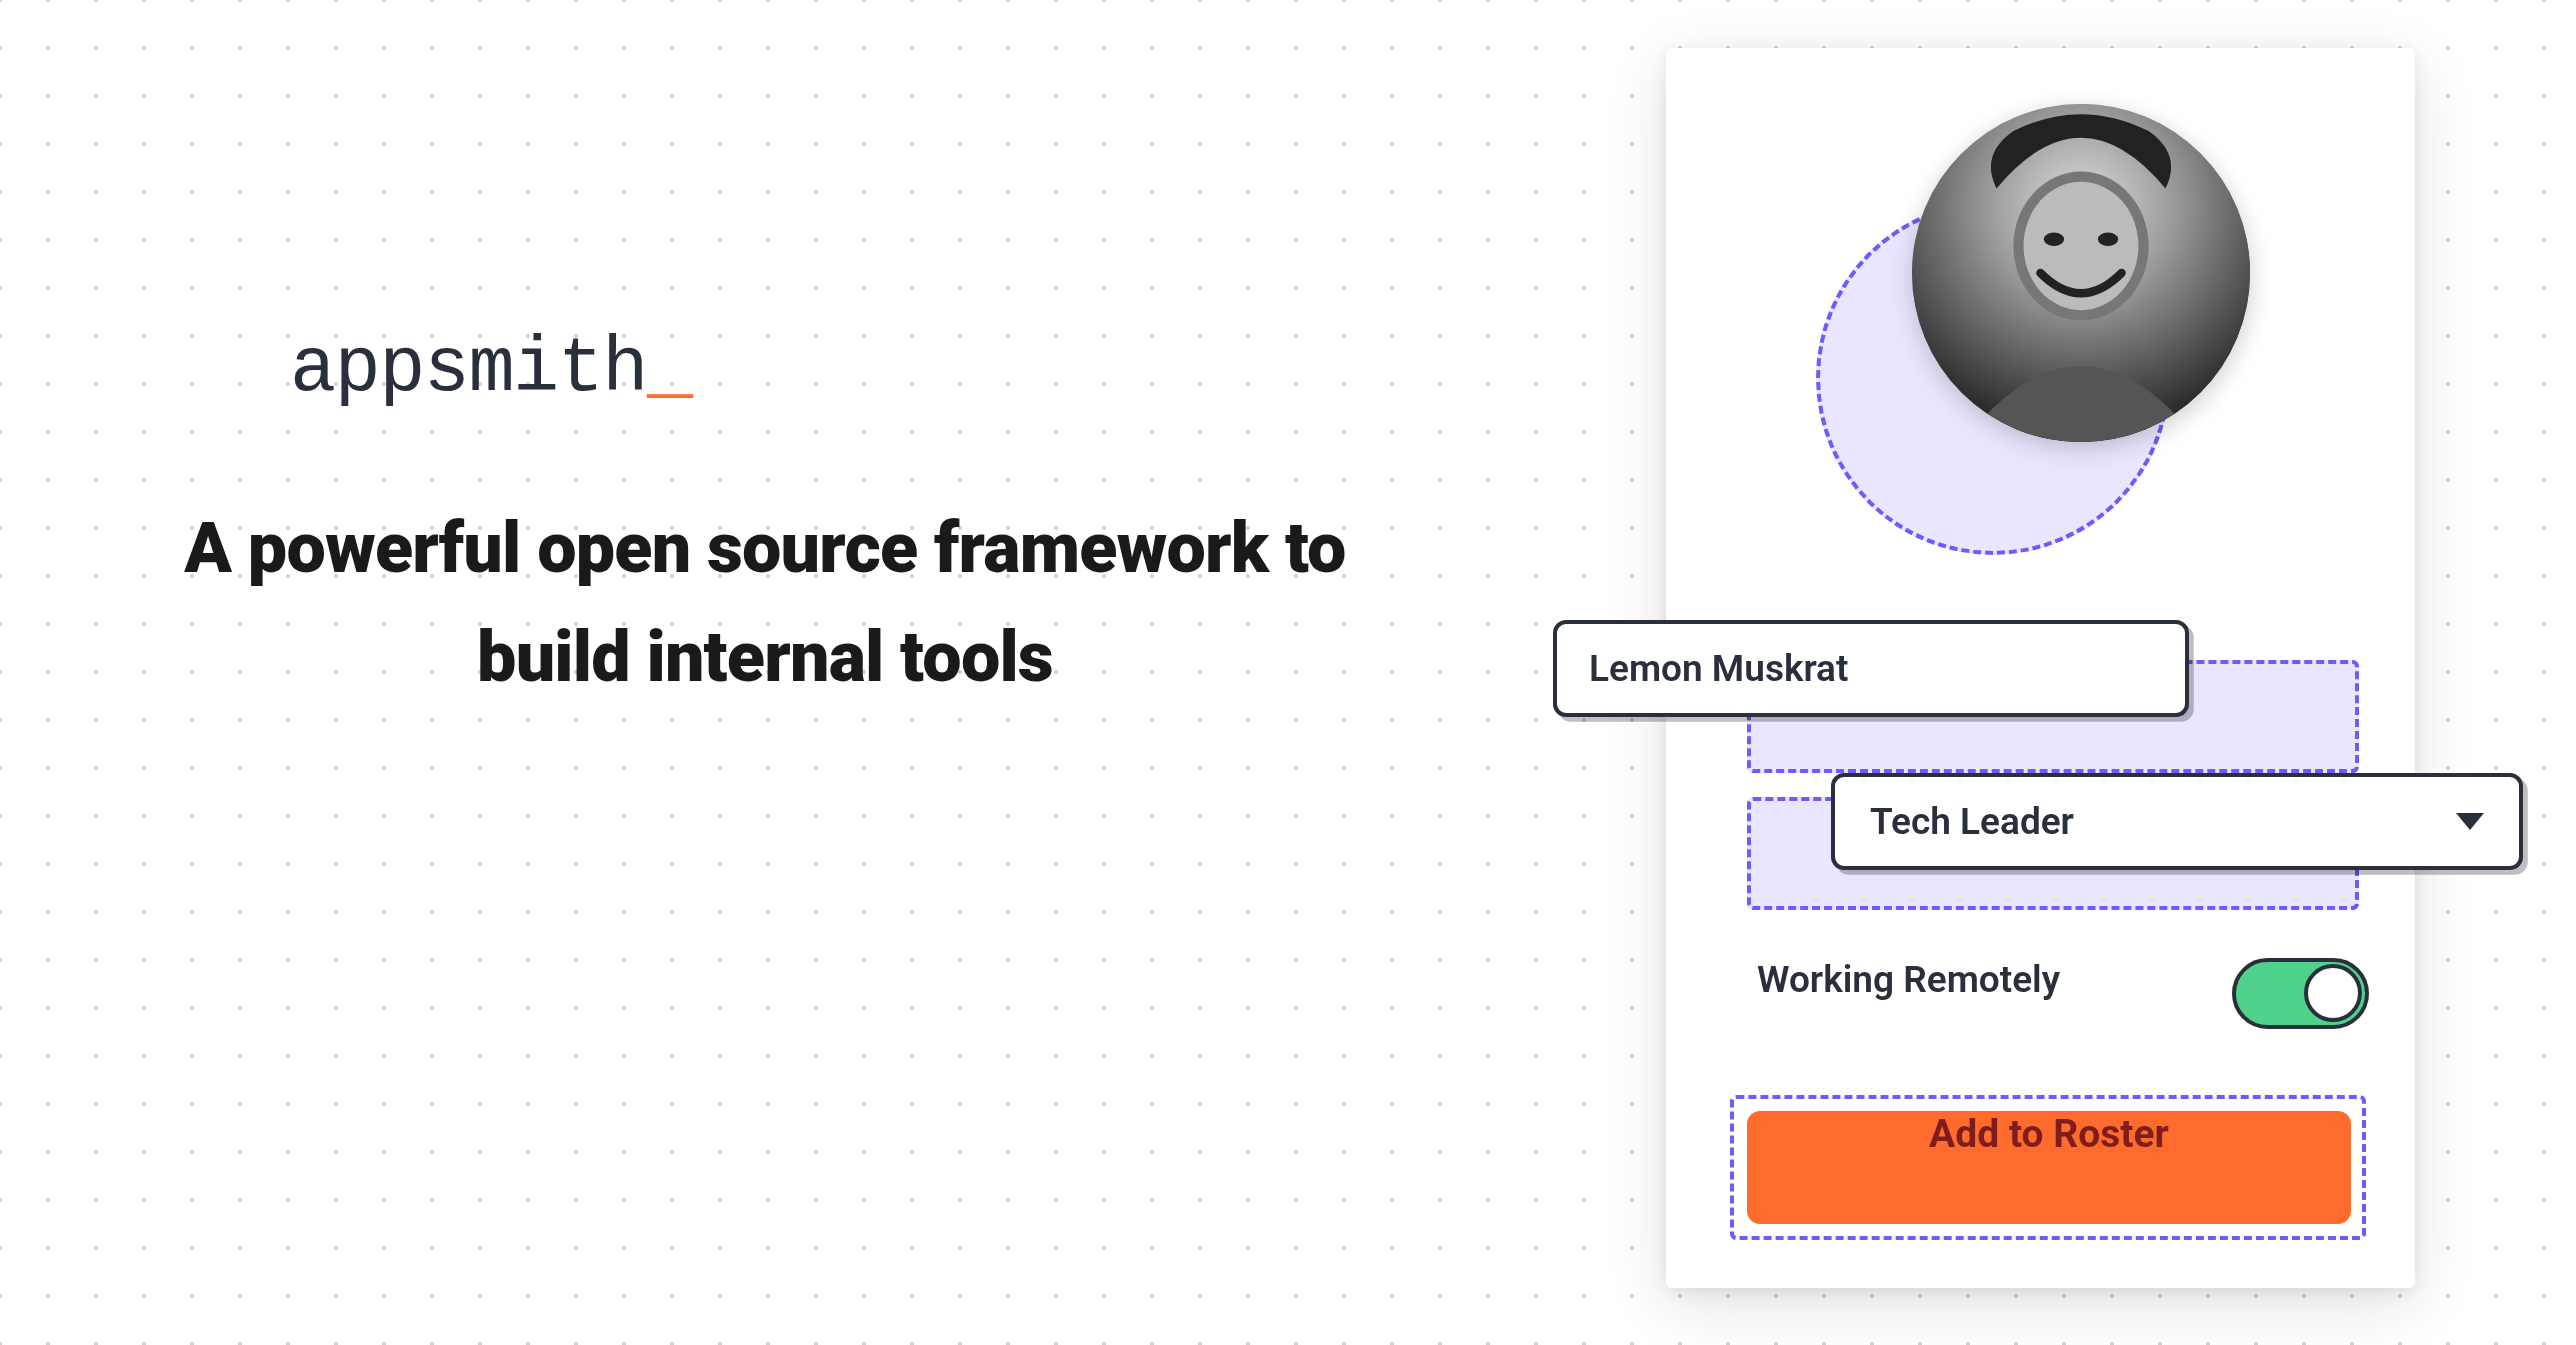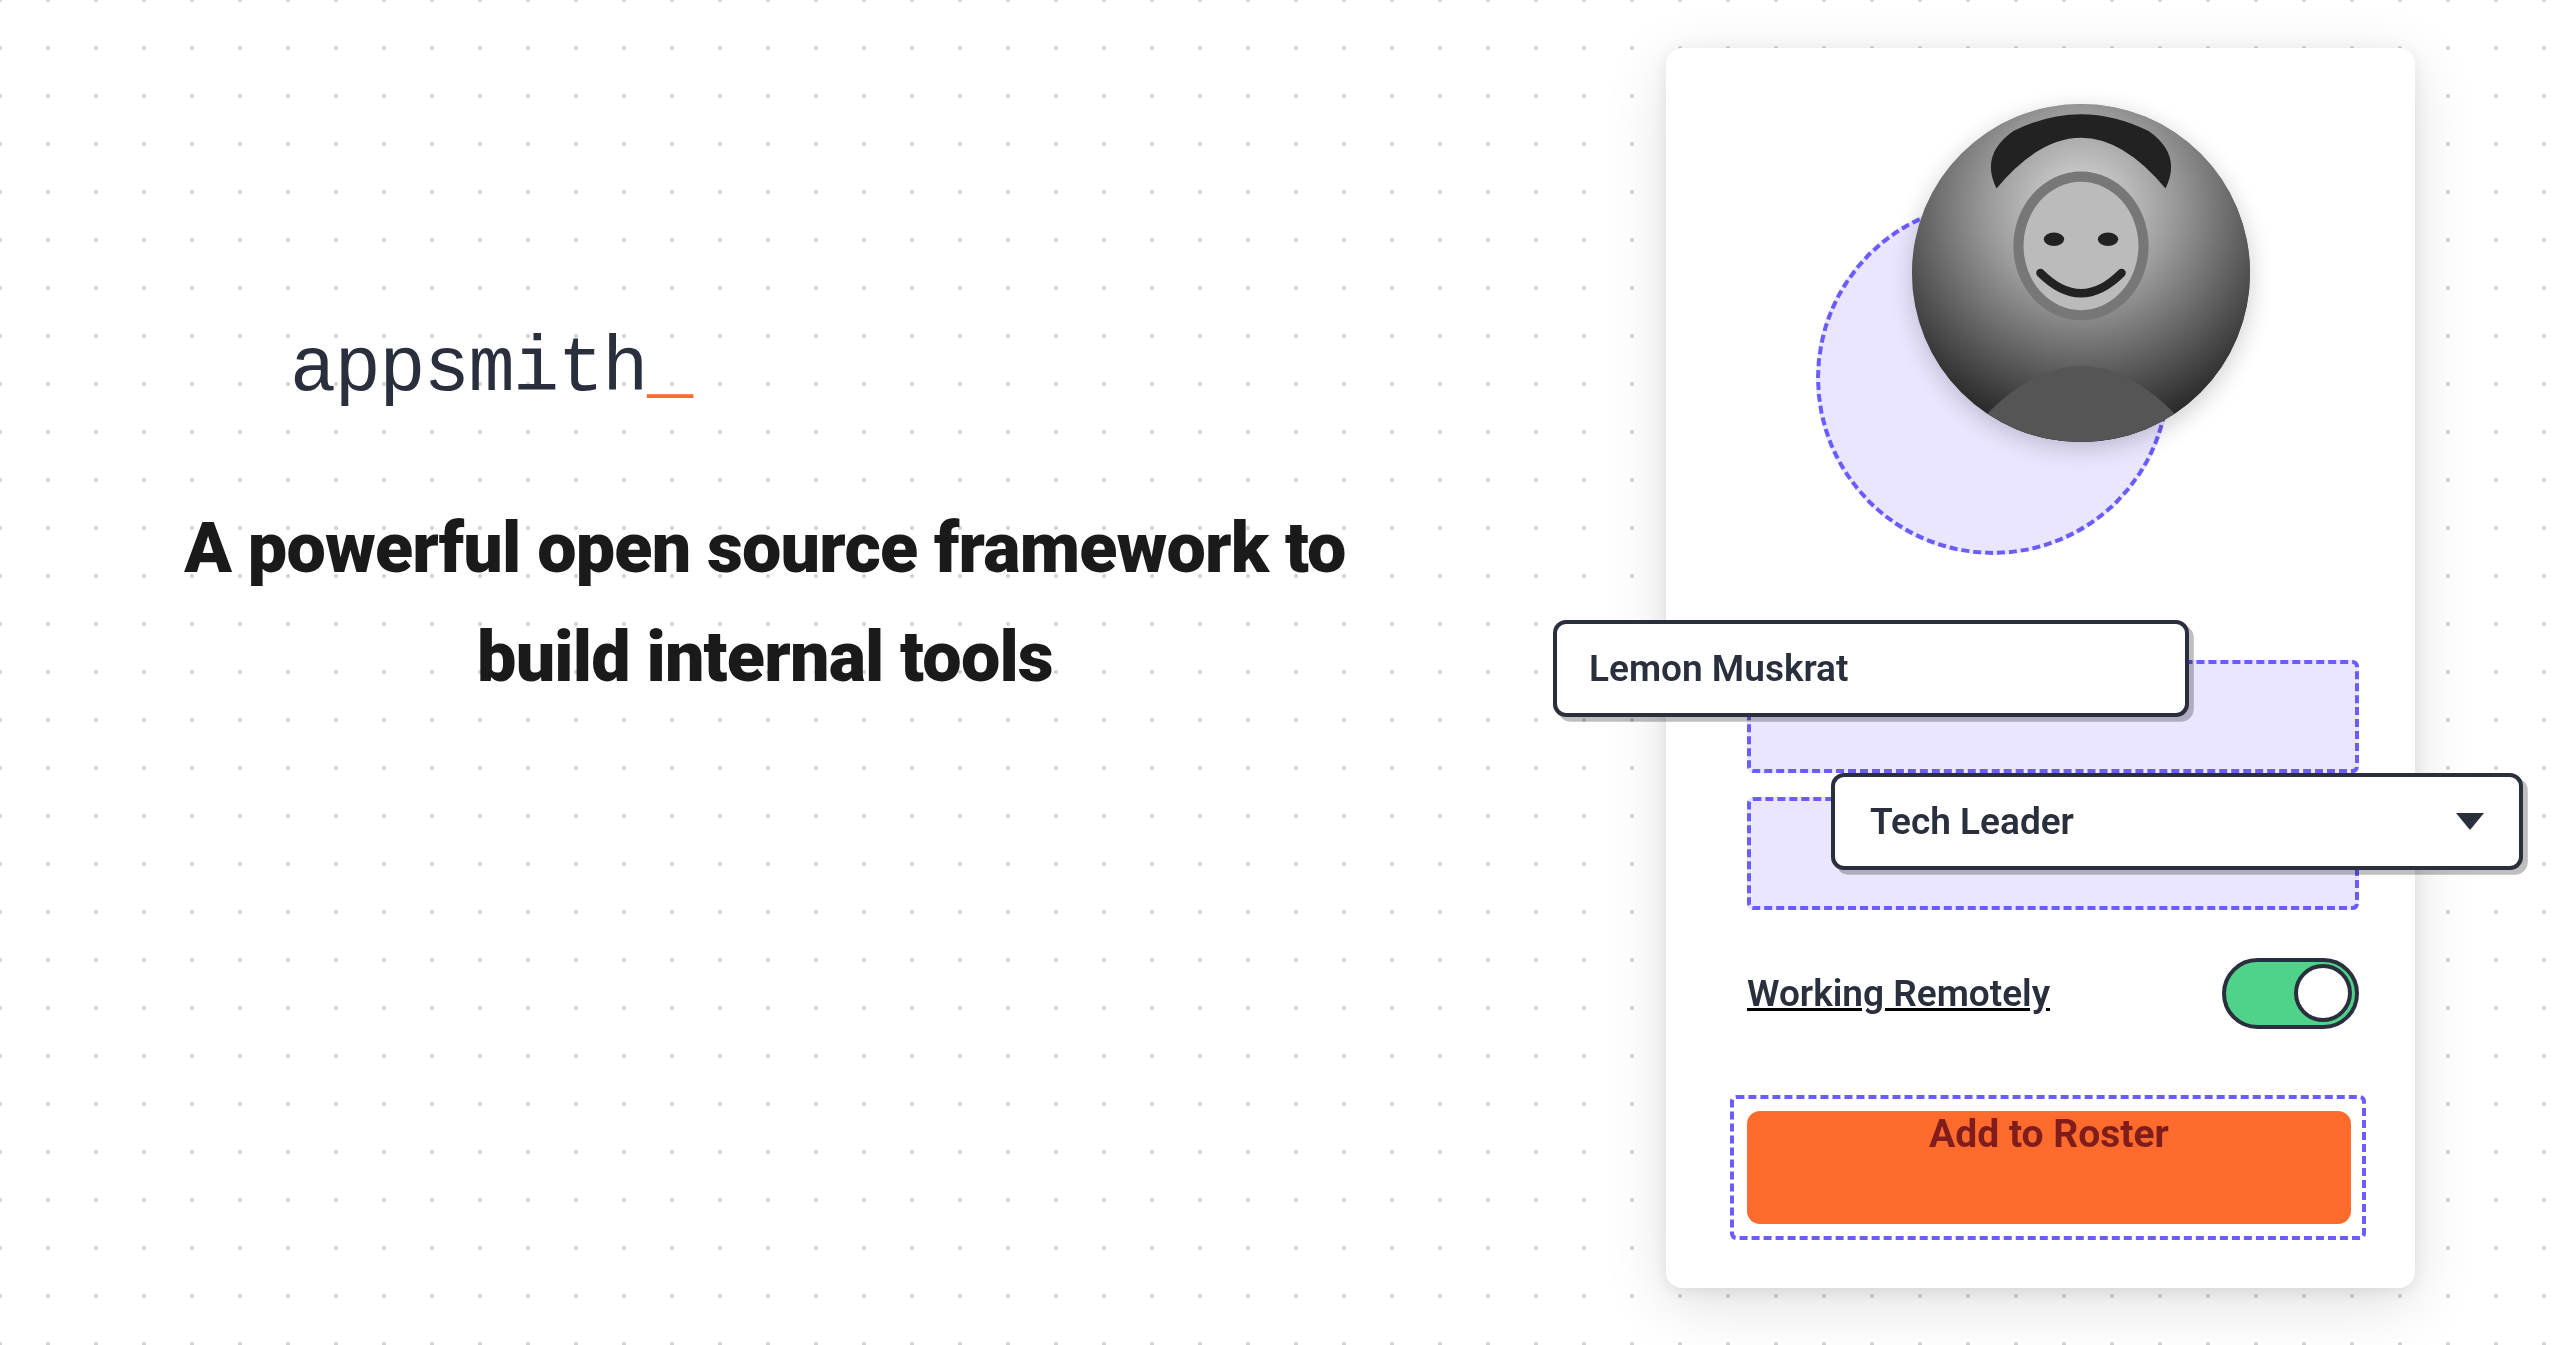--- a/index.html
+++ b/index.html
@@ -43,21 +43,21 @@
     letter-spacing: -0.8px;
   }
 
   .card {
     position: absolute;
     right: 161px;
     top: 48px;
     width: 749px;
     height: 1240px;
     background: #ffffff;
-    border-radius: 16px;
+    border-radius: 6px;
     box-shadow: 0 16px 64px rgba(0,0,0,0.12), 0 3.2px 16px rgba(0,0,0,0.08);
   }
 
   .avatar-wrap {
     position: absolute;
     top: 56px;
     left: 50%;
     transform: translateX(-50%);
     width: 386px;
     height: 386px;
@@ -154,26 +154,25 @@
   .role-select .chev {
     width: 0; height: 0;
     border-left: 14.5px solid transparent;
     border-right: 14.5px solid transparent;
     border-top: 17.7px solid #2a2f3d;
   }
 
   
   .toggle-row {
     top: 910px;
-    left: 81px;
+    left: 91px;
     width: 612px;
     display: flex;
-    align-items: center;
+    align-items: flex-start;
     justify-content: space-between;
-    text-decoration: underline;
   }
   .toggle-label {
     font-size: 37px;
     font-weight: 600;
     color: #2a2f3d;
   }
   .toggle {
     width: 137px;
     height: 71px;
     background: #4fd38a;

